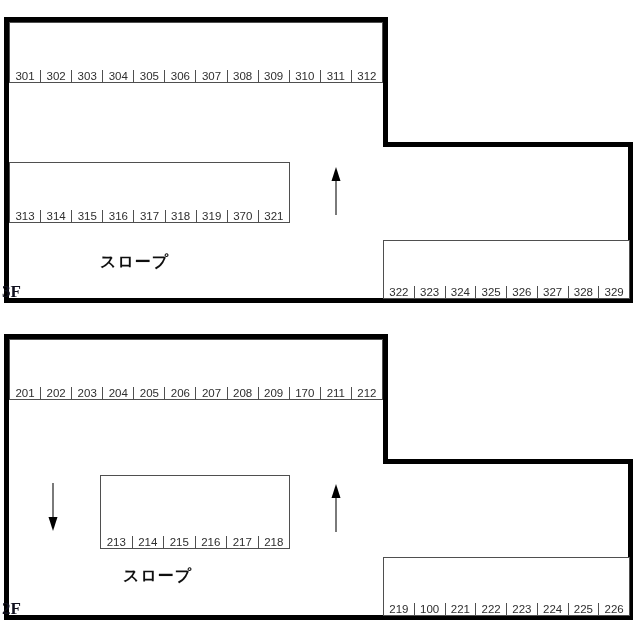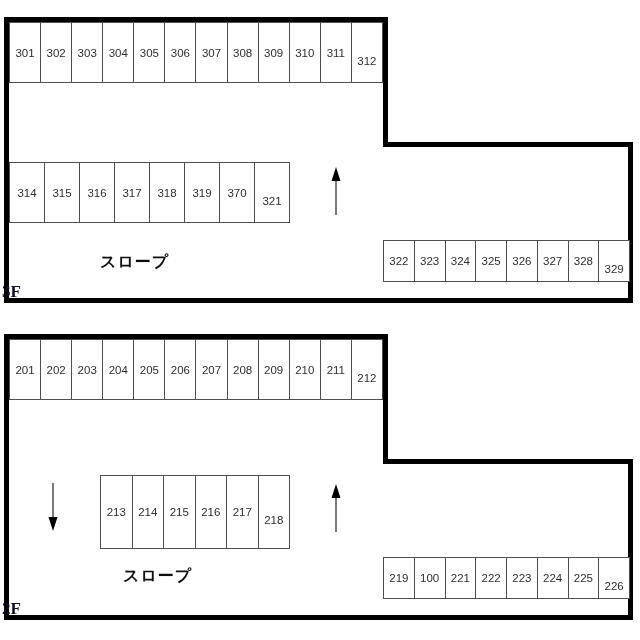--- a/index.html
+++ b/index.html
@@ -8,26 +8,26 @@
     width:640px; height:640px; position:relative; overflow:hidden;
     font-family:"Liberation Sans", sans-serif;
   }
   .canvas { position:absolute; left:0; top:0; width:640px; height:640px; background:#fff; }
   .floor { position:absolute; left:0; width:640px; height:320px; }
   .floor-3f { top:0; }
   .floor-2f { top:317px; }
   .outline { position:absolute; left:0; top:0; }
   .row {
     position:absolute; display:flex;
-    border:1px solid #4f4f4f; background:#fff;
+    border:1px solid #4f4f4f; background:#fff;align-items:flex-end;
   }
   .row-top    { left:9px;  top:22px;  width:374px; height:61px; }
   .row-mid-3f { left:9px;  top:162px; width:281px; height:61px; }
   .row-mid-2f { left:100px; top:158px; width:190px; height:74px; }
-  .row-bottom { left:383px; top:240px; width:247px; height:42px; }
+  .row-bottom { left:383px; top:240px; width:247px; height:59px; }
   .stall {
     flex:1; border-right:1px solid #4f4f4f;
     display:flex; align-items:center; justify-content:center;
     font-size:11.5px; color:#2e2e2e;
   }
   .stall:last-child { border-right:none;margin-top:16px; }
   .ramp {
     position:absolute; width:120px; text-align:left;
     font-weight:bold; font-size:16px; color:#0f0f0f; letter-spacing:1px;
   }
@@ -59,20 +59,21 @@
         <div class="stall">305</div>
         <div class="stall">306</div>
         <div class="stall">307</div>
         <div class="stall">308</div>
         <div class="stall">309</div>
         <div class="stall">310</div>
         <div class="stall">311</div>
         <div class="stall">312</div>
       </div>
     <div class="row row-mid-3f">
+        <div class="stall">313</div>
         <div class="stall">314</div>
         <div class="stall">315</div>
         <div class="stall">316</div>
         <div class="stall">317</div>
         <div class="stall">318</div>
         <div class="stall">319</div>
         <div class="stall">370</div>
         <div class="stall">321</div>
       </div>
     <div class="row row-bottom">
@@ -100,21 +101,21 @@
     <div class="row row-top">
         <div class="stall">201</div>
         <div class="stall">202</div>
         <div class="stall">203</div>
         <div class="stall">204</div>
         <div class="stall">205</div>
         <div class="stall">206</div>
         <div class="stall">207</div>
         <div class="stall">208</div>
         <div class="stall">209</div>
-        <div class="stall">210</div>
+        <div class="stall">170</div>
         <div class="stall">211</div>
         <div class="stall">212</div>
       </div>
     <div class="row row-mid-2f">
         <div class="stall">213</div>
         <div class="stall">214</div>
         <div class="stall">215</div>
         <div class="stall">216</div>
         <div class="stall">217</div>
         <div class="stall">218</div>

